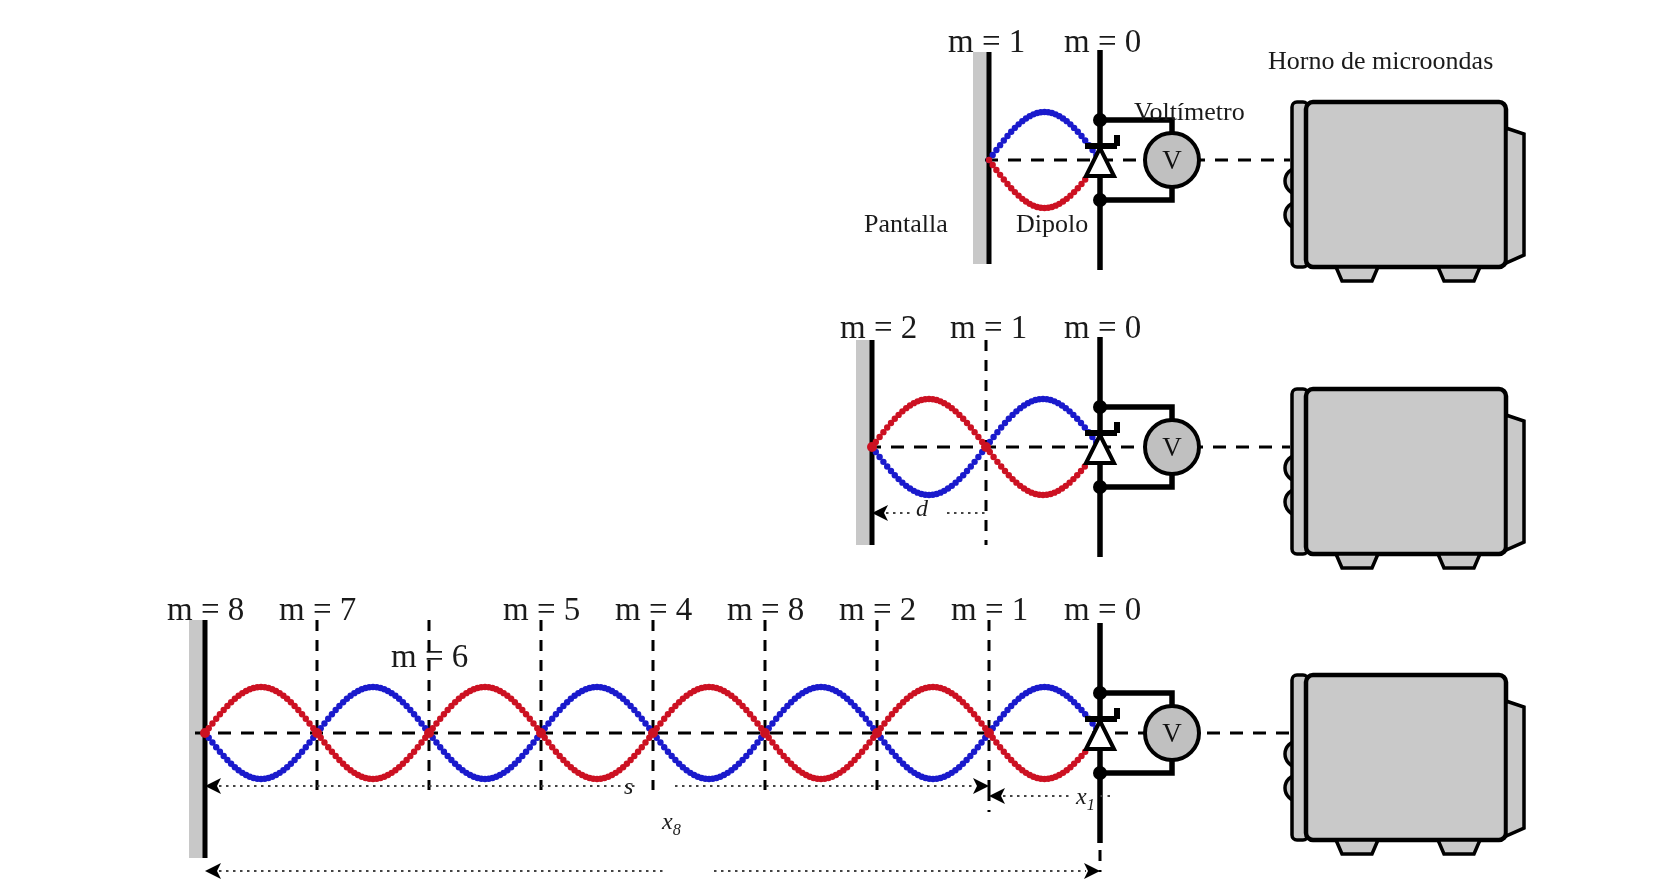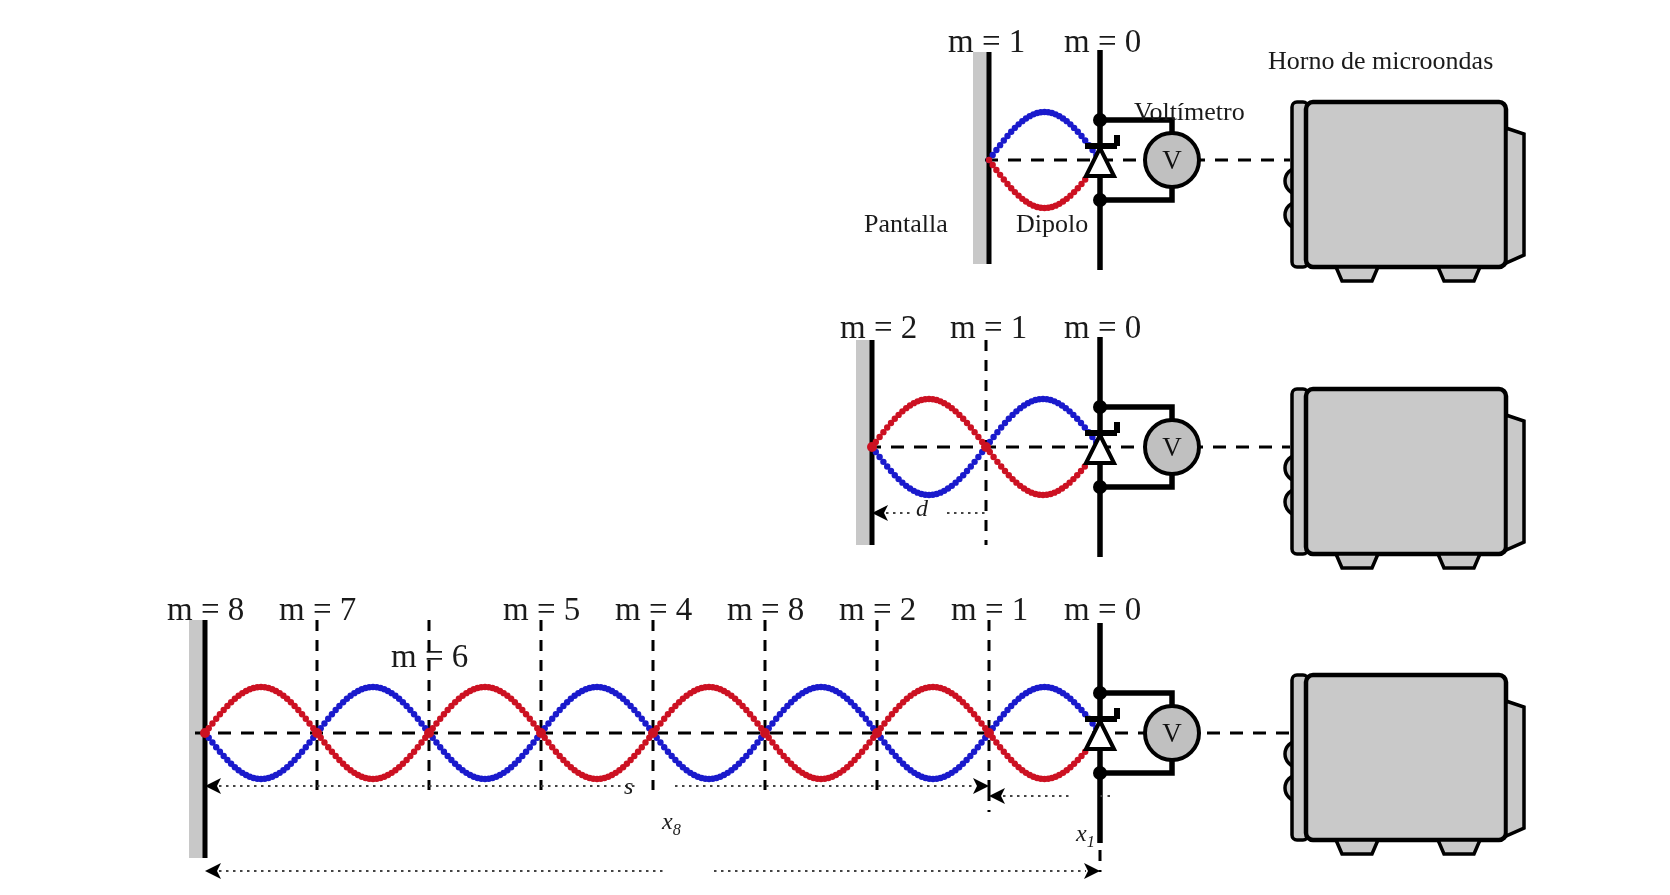--- a/index.html
+++ b/index.html
@@ -897,18 +897,18 @@
   <div class="lbl mlabel" style="left:279px; top:593px;"><span>m = 7</span></div>
   <div class="lbl mlabel" style="left:391px; top:593px;margin-top:47px;"><span>m = 6</span></div>
   <div class="lbl mlabel" style="left:503px; top:593px;"><span>m = 5</span></div>
   <div class="lbl mlabel" style="left:615px; top:593px;"><span>m = 4</span></div>
   <div class="lbl mlabel" style="left:727px; top:593px;"><span>m = 8</span></div>
   <div class="lbl mlabel" style="left:839px; top:593px;"><span>m = 2</span></div>
   <div class="lbl mlabel" style="left:951px; top:593px;"><span>m = 1</span></div>
   <div class="lbl mlabel" style="left:1064px; top:593px;"><span>m = 0</span></div>
 
   <div class="dimlbl" style="left:624px; top:773px;"><span>s</span></div>
-  <div class="dimlbl" style="left:1076px; top:820px;">
+  <div class="dimlbl" style="left:1076px; top:783px;">
        <span>x</span><sub>1</sub></div>
   <div class="dimlbl" style="left:662px; top:808px;">
        <span>x</span><sub>8</sub></div>
 
 </div>
 
 </body></html>

